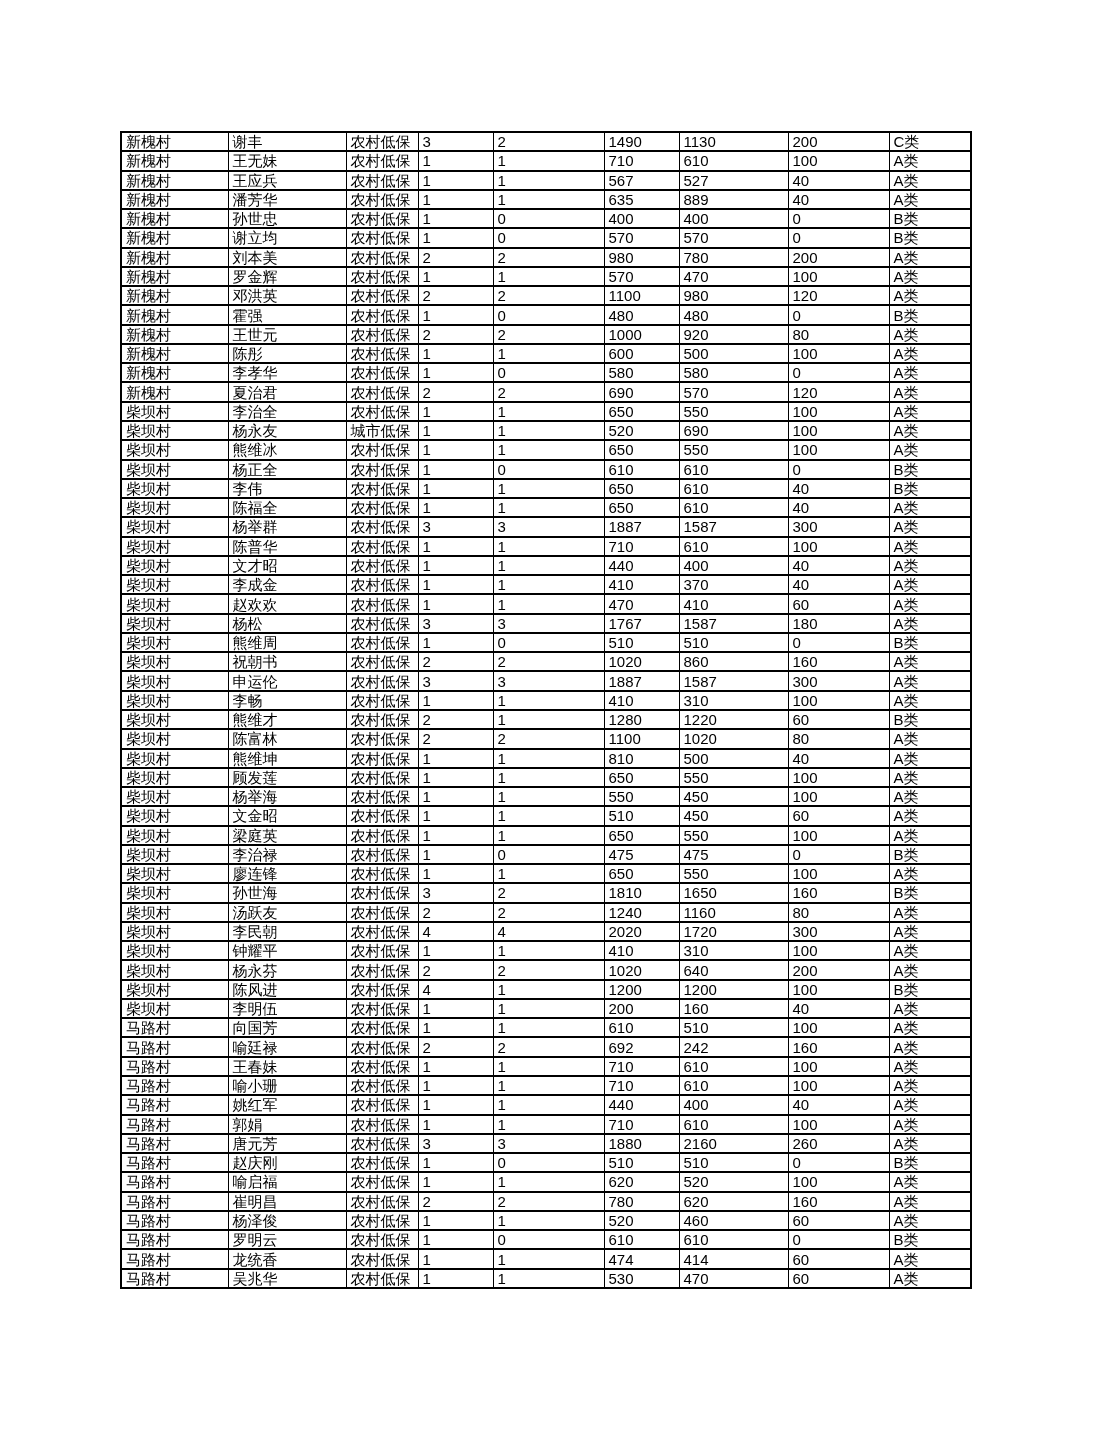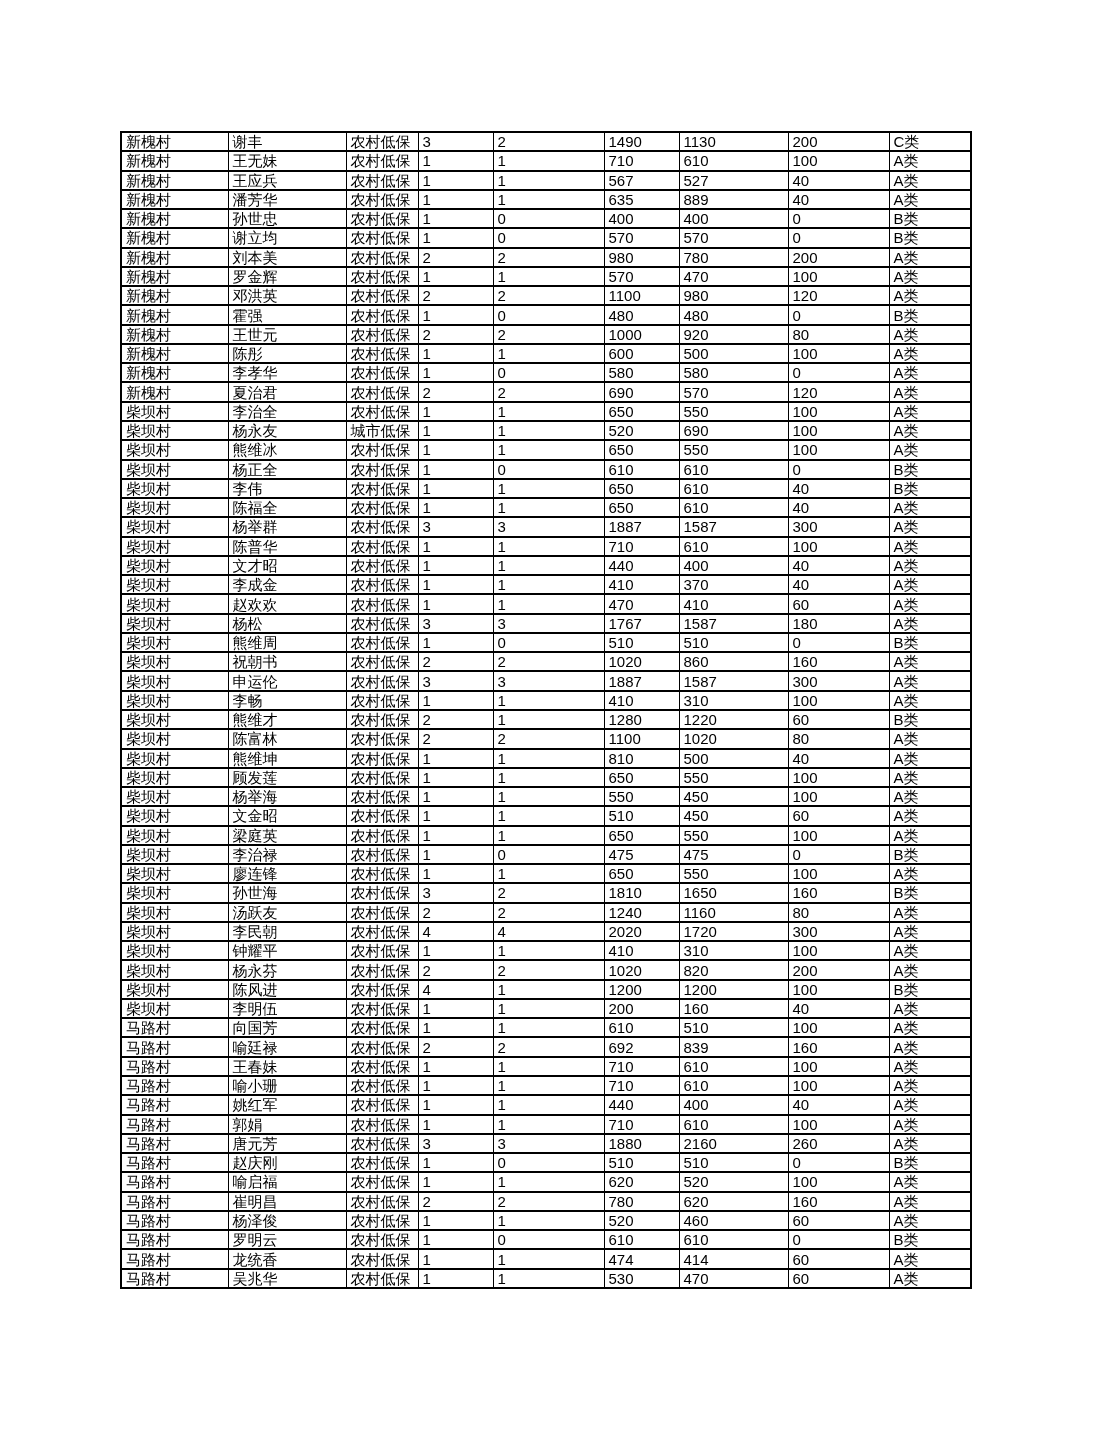--- a/index.html
+++ b/index.html
@@ -541,21 +541,21 @@
     <td>100</td>
     <td>A类</td>
   </tr>
         <tr>
     <td>柴坝村</td>
     <td>杨永芬</td>
     <td>农村低保</td>
     <td>2</td>
     <td>2</td>
     <td>1020</td>
-    <td>820</td>
+    <td>640</td>
     <td>200</td>
     <td>A类</td>
   </tr>
         <tr>
     <td>柴坝村</td>
     <td>陈风进</td>
     <td>农村低保</td>
     <td>4</td>
     <td>1</td>
     <td>1200</td>
@@ -585,21 +585,21 @@
     <td>100</td>
     <td>A类</td>
   </tr>
         <tr>
     <td>马路村</td>
     <td>喻廷禄</td>
     <td>农村低保</td>
     <td>2</td>
     <td>2</td>
     <td>692</td>
-    <td>839</td>
+    <td>242</td>
     <td>160</td>
     <td>A类</td>
   </tr>
         <tr>
     <td>马路村</td>
     <td>王春妹</td>
     <td>农村低保</td>
     <td>1</td>
     <td>1</td>
     <td>710</td>

